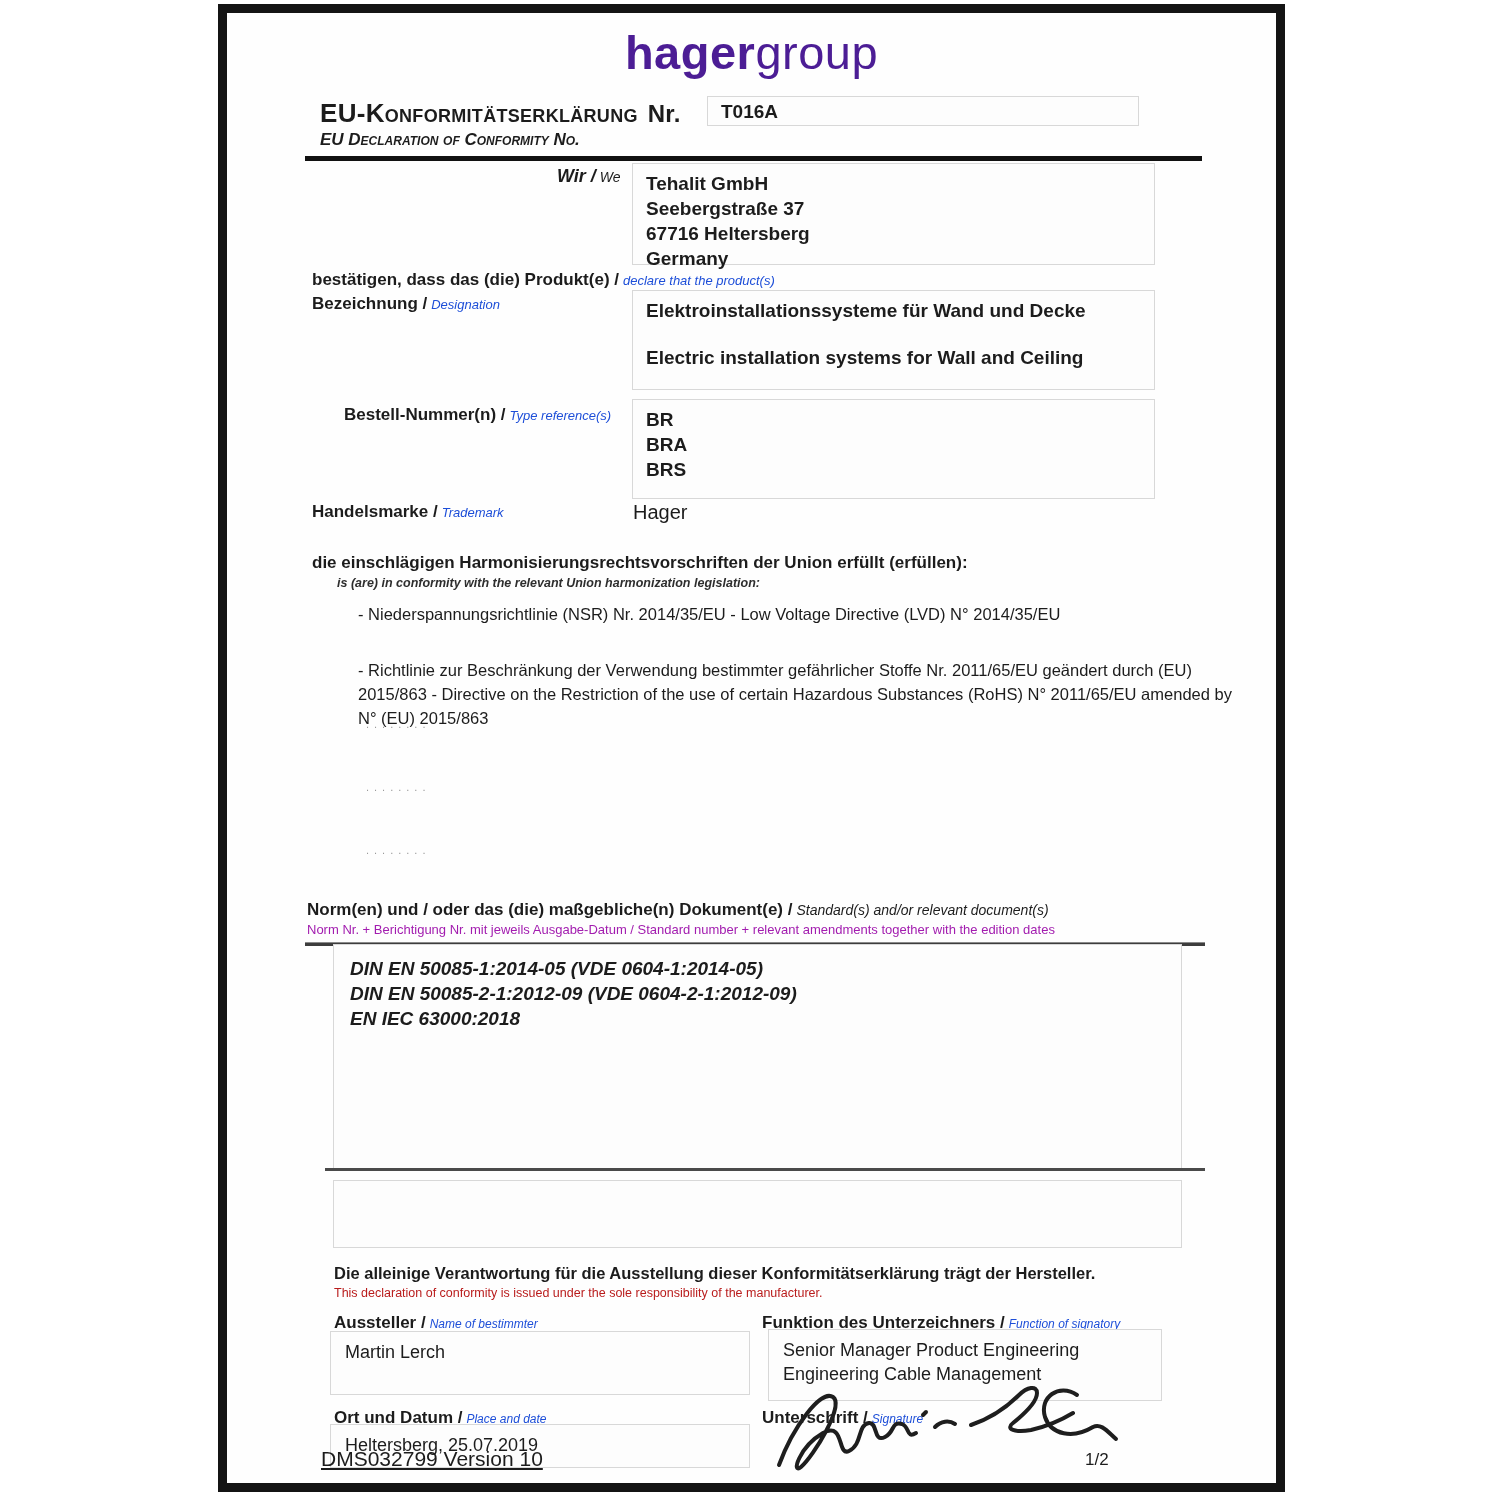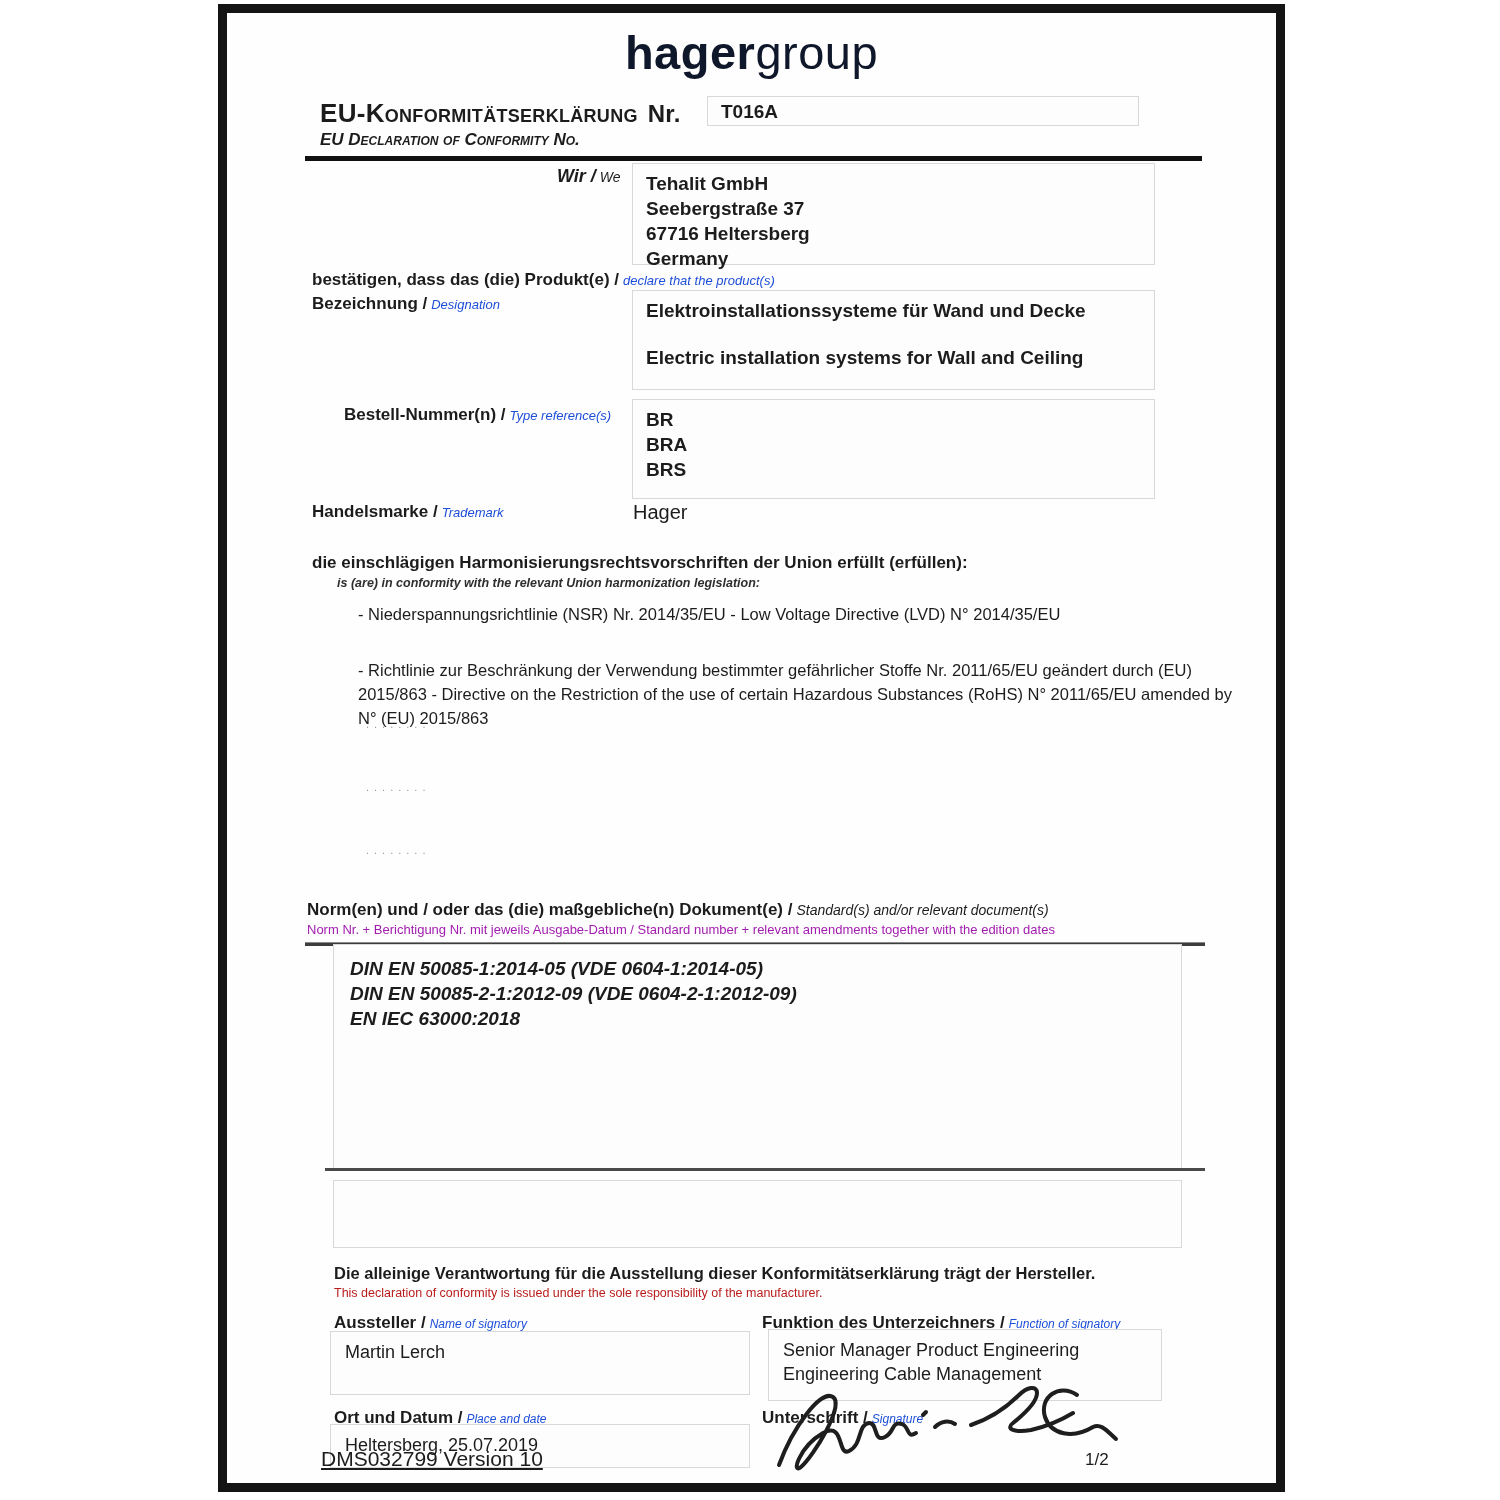--- a/index.html
+++ b/index.html
@@ -11,21 +11,21 @@
   }
   .page {
     position:absolute; left:218px; top:4px;
     width:1049px; height:1470px;
     border:9px solid #141414;
     background:#fefefe;
   }
   .abs { position:absolute; }
 
   
-  .logo { left:0; right:0; top:12px; text-align:center; font-size:47px; letter-spacing:0.5px; color:#0f172a; }
+  .logo { left:0; right:0; top:12px; text-align:center; font-size:47px; letter-spacing:0.5px; color:#4c1d95; }
   .logo .bold { font-weight:700; }
   .logo .light { font-weight:400; }
 
   
   .title-de { left:93px; top:85px; font-size:26px; font-weight:700; font-variant:small-caps; letter-spacing:0.3px; }
   .title-nr { font-variant:normal; font-size:24px; margin-left:10px; }
   .title-num-box { left:480px; top:83px; width:430px; height:28px; border:1px solid #d9d9d9; background:#fcfcfc; }
   .title-num { left:494px; top:88px; font-size:19px; font-weight:700; }
   .title-en { left:93px; top:117px; font-size:17px; font-weight:700; font-style:italic; font-variant:small-caps; }
   .title-rule { left:78px; top:143px; width:897px; height:5px; background:#111; }
@@ -170,21 +170,21 @@
       <div>EN IEC 63000:2018</div>
     </div>
   </div>
   <div class="abs standards-rule"></div>
   <div class="abs empty-box vbox"></div>
 
   <div class="abs resp-de">Die alleinige Verantwortung für die Ausstellung dieser Konformitätserklärung trägt der Hersteller.</div>
   <div class="abs resp-en">This declaration of conformity is issued under the sole responsibility of the manufacturer.</div>
 
   <div class="abs name-lbl lbl lbl-sm">
-    <span>Aussteller /</span><span class="en">Name of signatory</span>
+    <span>Aussteller /</span><span class="en">Name of bestimmter</span>
   </div>
   <div class="abs function-lbl lbl lbl-sm">
     <span>Funktion des Unterzeichners /</span><span class="en">Function of signatory</span>
   </div>
   <div class="abs name-box vbox">
     <div class="inner">Martin Lerch</div>
   </div>
   <div class="abs function-box vbox">
     <div class="inner">
       <div>Senior Manager Product Engineering</div>

